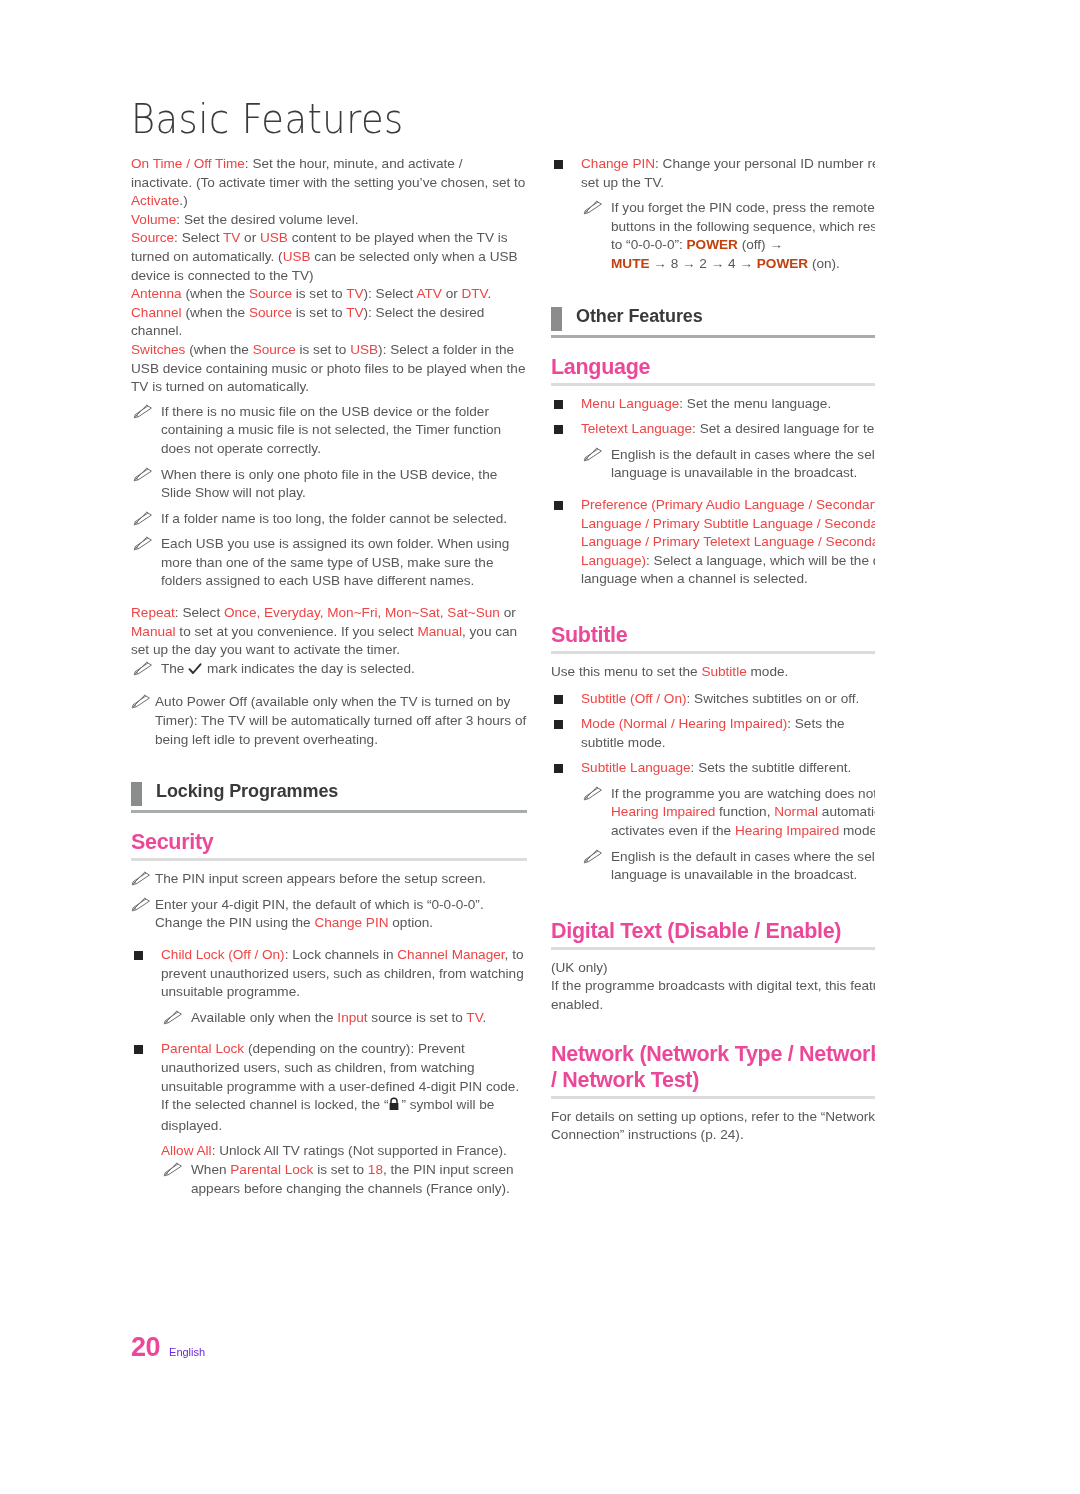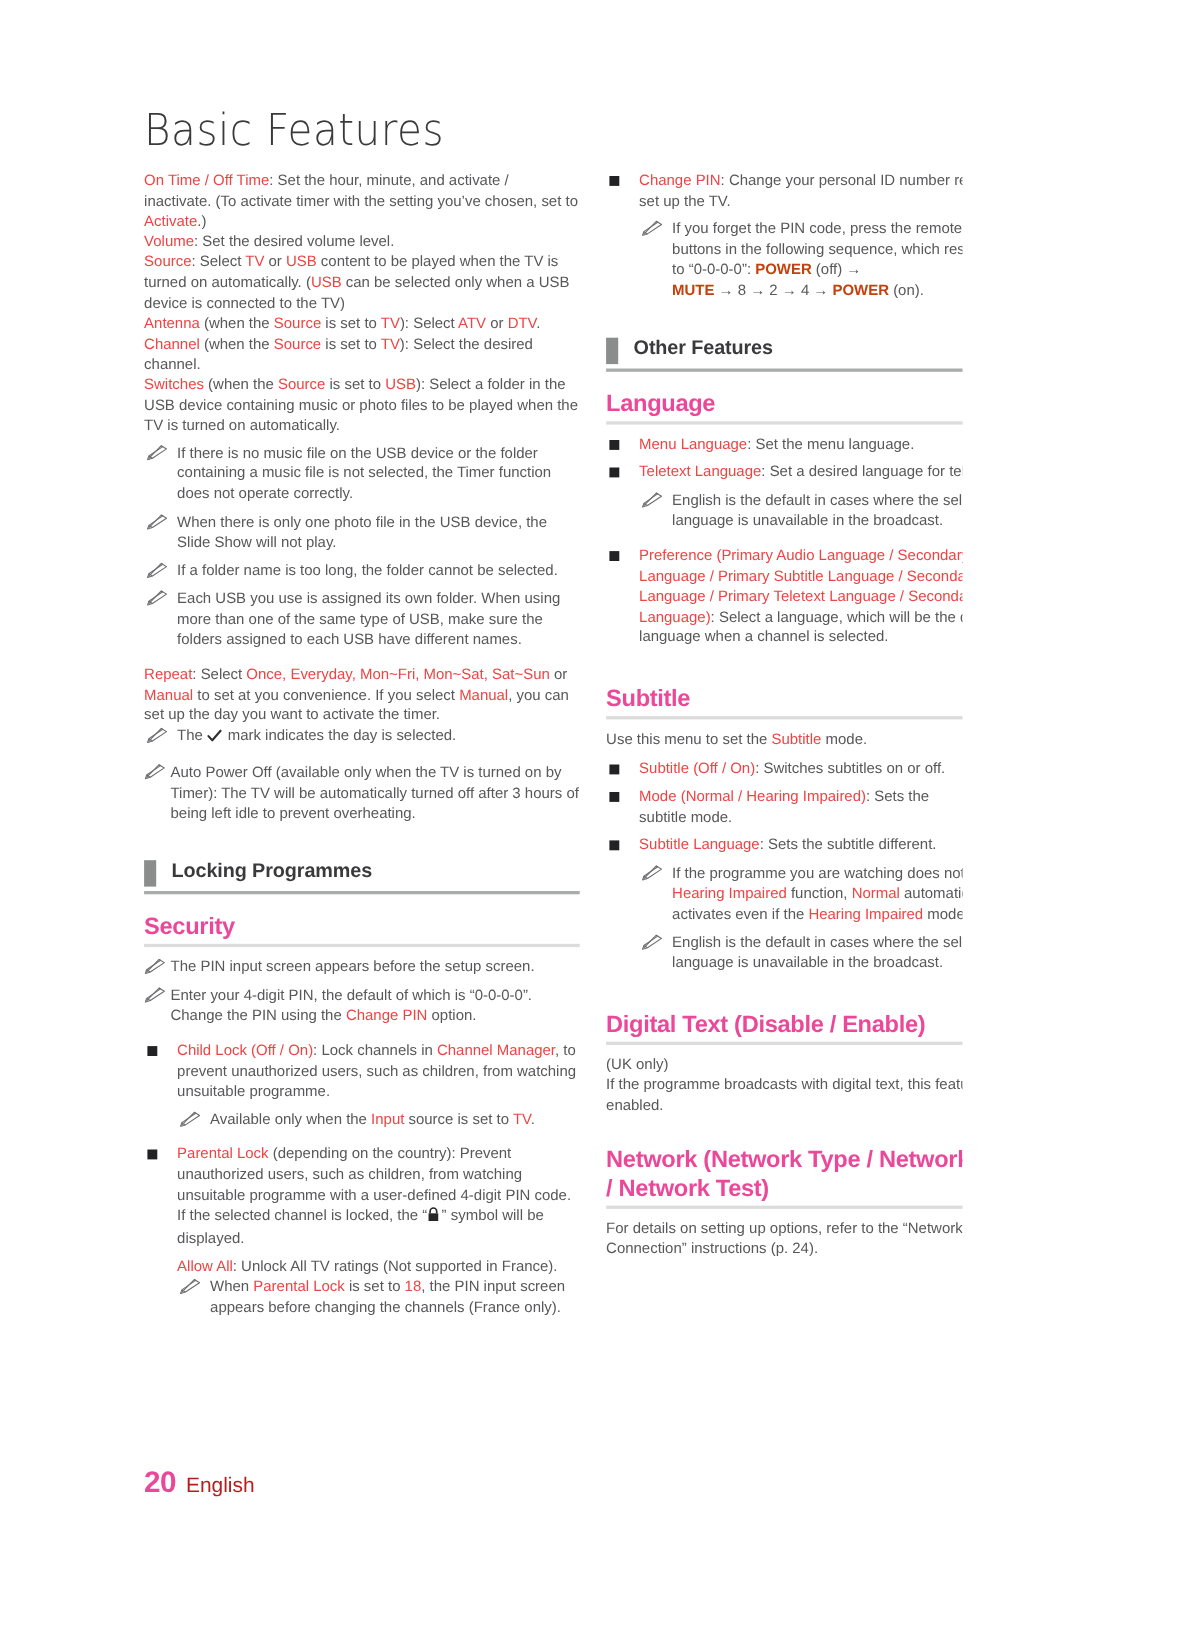--- a/index.html
+++ b/index.html
@@ -151,22 +151,22 @@
     align-items: baseline;
     gap: 9px;
   }
   .footer .pnum {
     font-size: 27px;
     font-weight: bold;
     color: #ec4899;
     letter-spacing: -0.5px;
   }
   .footer .plang {
-    font-size: 19px;
-    color: #b91c1c;
+    font-size: 11px;
+    color: #6d28d9;
   }
 
   
   .subt-illo {
     position: absolute;
     left: 845px;
     top: 672px;
     width: 120px;
     height: 152px;
   }

